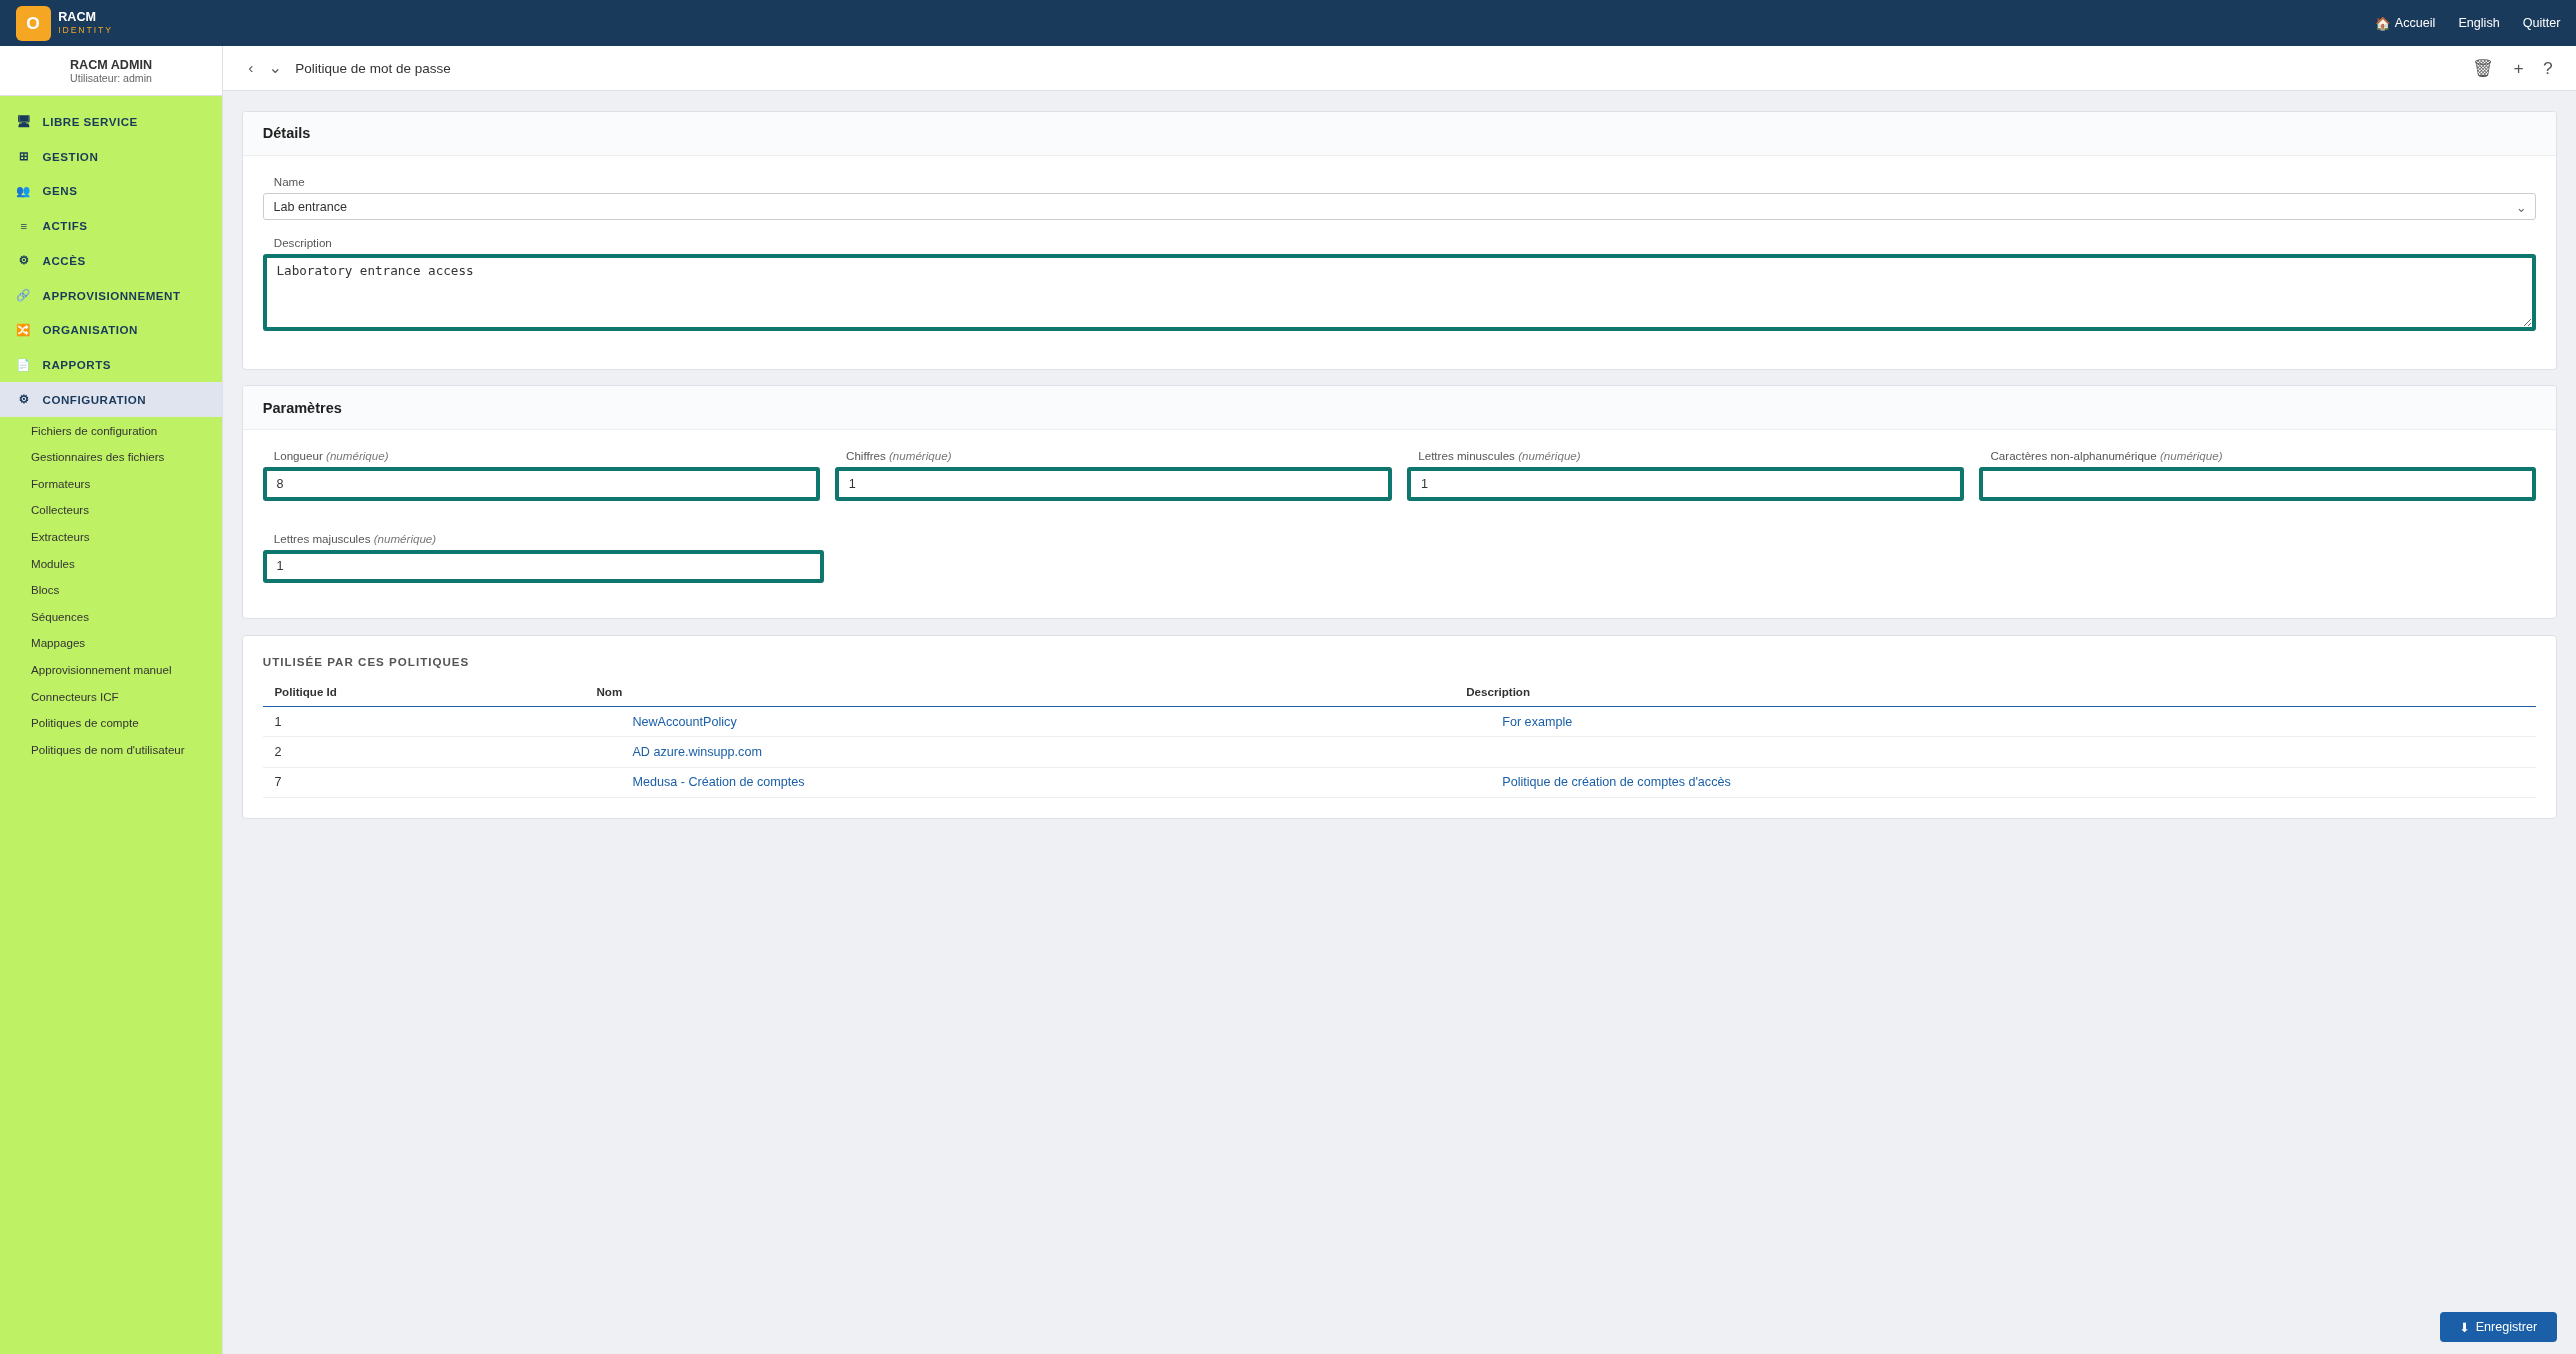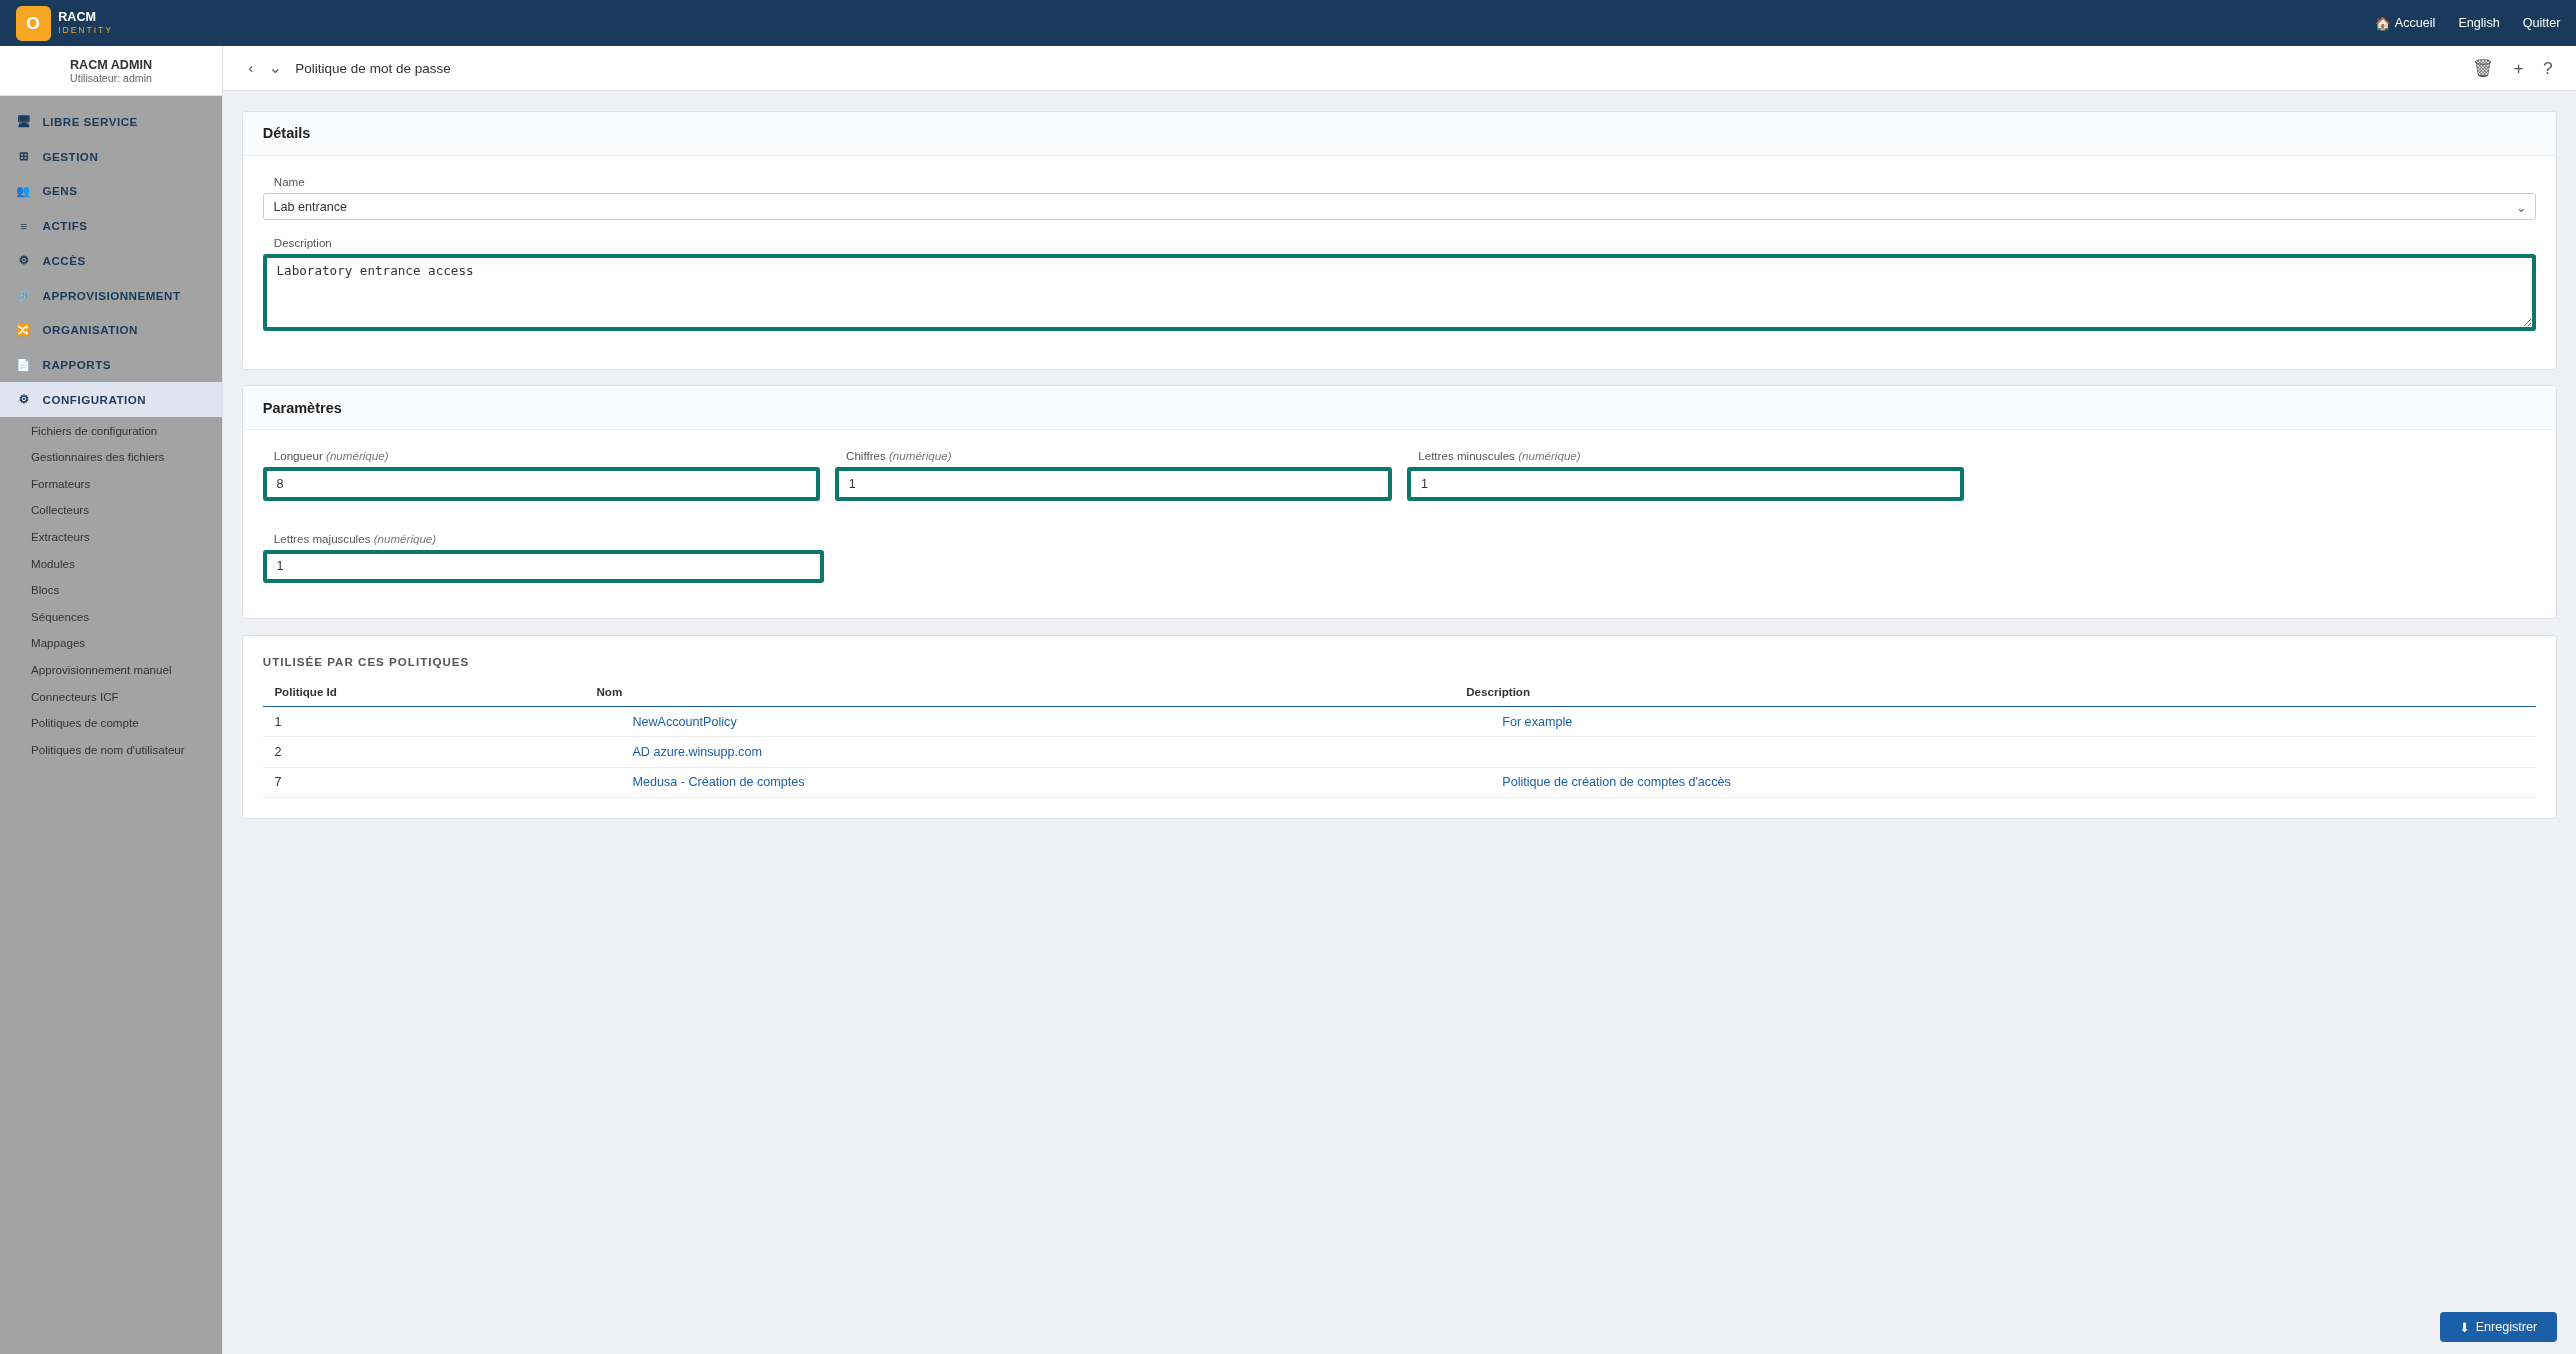--- a/index.html
+++ b/index.html
@@ -38,21 +38,21 @@
     .top-nav-links { display: flex; gap: 23px; align-items: center; font-size: 12.6px; }
     .top-nav-links a { color: white; text-decoration: none; cursor: pointer; }
     .home-link { display: flex; align-items: center; gap: 3.9px; }
 
     
     .app-body { display: flex; flex: 1; overflow: hidden; }
 
     
     .sidebar {
       width: 223px;
-      background: #a3a3a3;
+      background: #bef264;
       border-right: 1px solid #dde1e7;
       display: flex;
       flex-direction: column;
       overflow-y: auto;
       flex-shrink: 0;
     }
     .sidebar-user {
       background: white;
       padding: 11.6px 15.5px;
       border-bottom: 1px solid #dde1e7;
@@ -346,20 +346,26 @@
               <label class="form-label">
                 <span>Chiffres</span> <em>(numérique)</em>
               </label>
               <input type="text" class="form-control" value="1" style="">
             </div>
             <div class="form-group">
               <label class="form-label">
                 <span>Lettres minuscules</span> <em>(numérique)</em>
               </label>
               <input type="text" class="form-control" value="1" style="">
+            </div>
+            <div class="form-group">
+              <label class="form-label">
+                <span>Caractères non-alphanumérique</span> <em>(numérique)</em>
+              </label>
+              <input type="text" class="form-control" value="" style="">
             </div>
           </div>
           <div class="params-grid-2">
             <div class="form-group">
               <label class="form-label">
                 <span>Lettres majuscules</span> <em>(numérique)</em>
               </label>
               <input type="text" class="form-control" value="1" style="">
             </div>
             <div></div>

